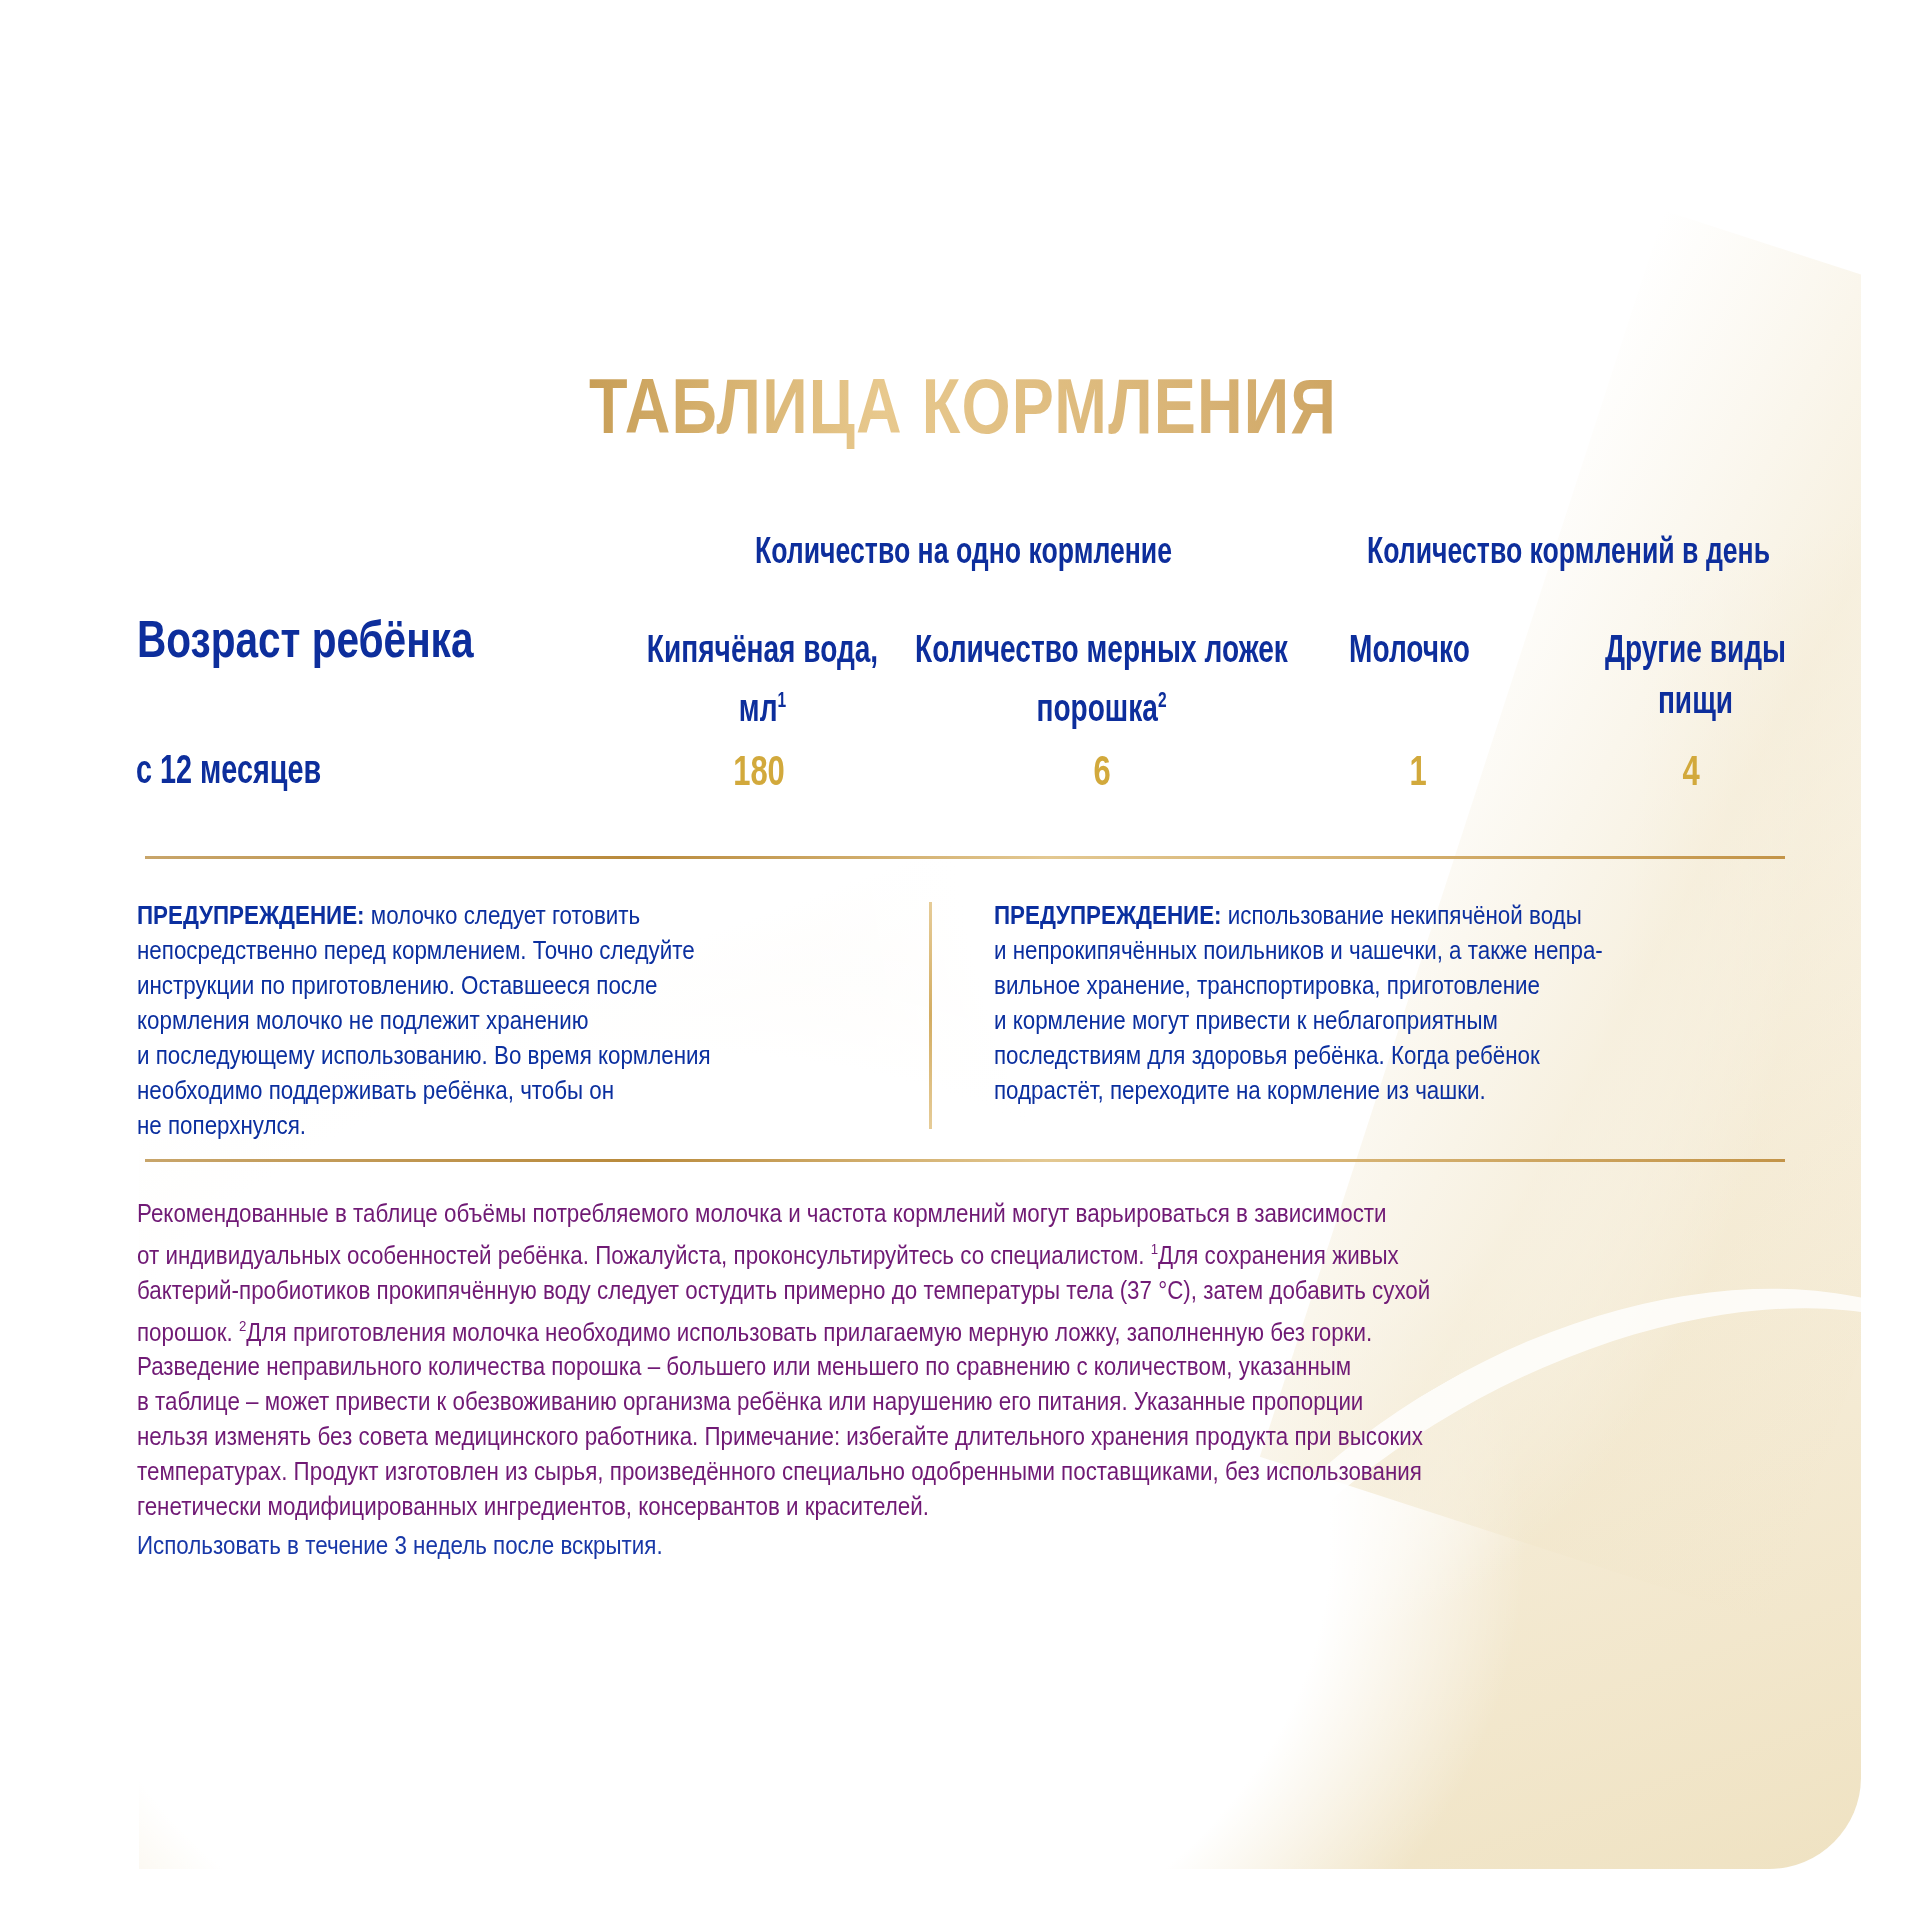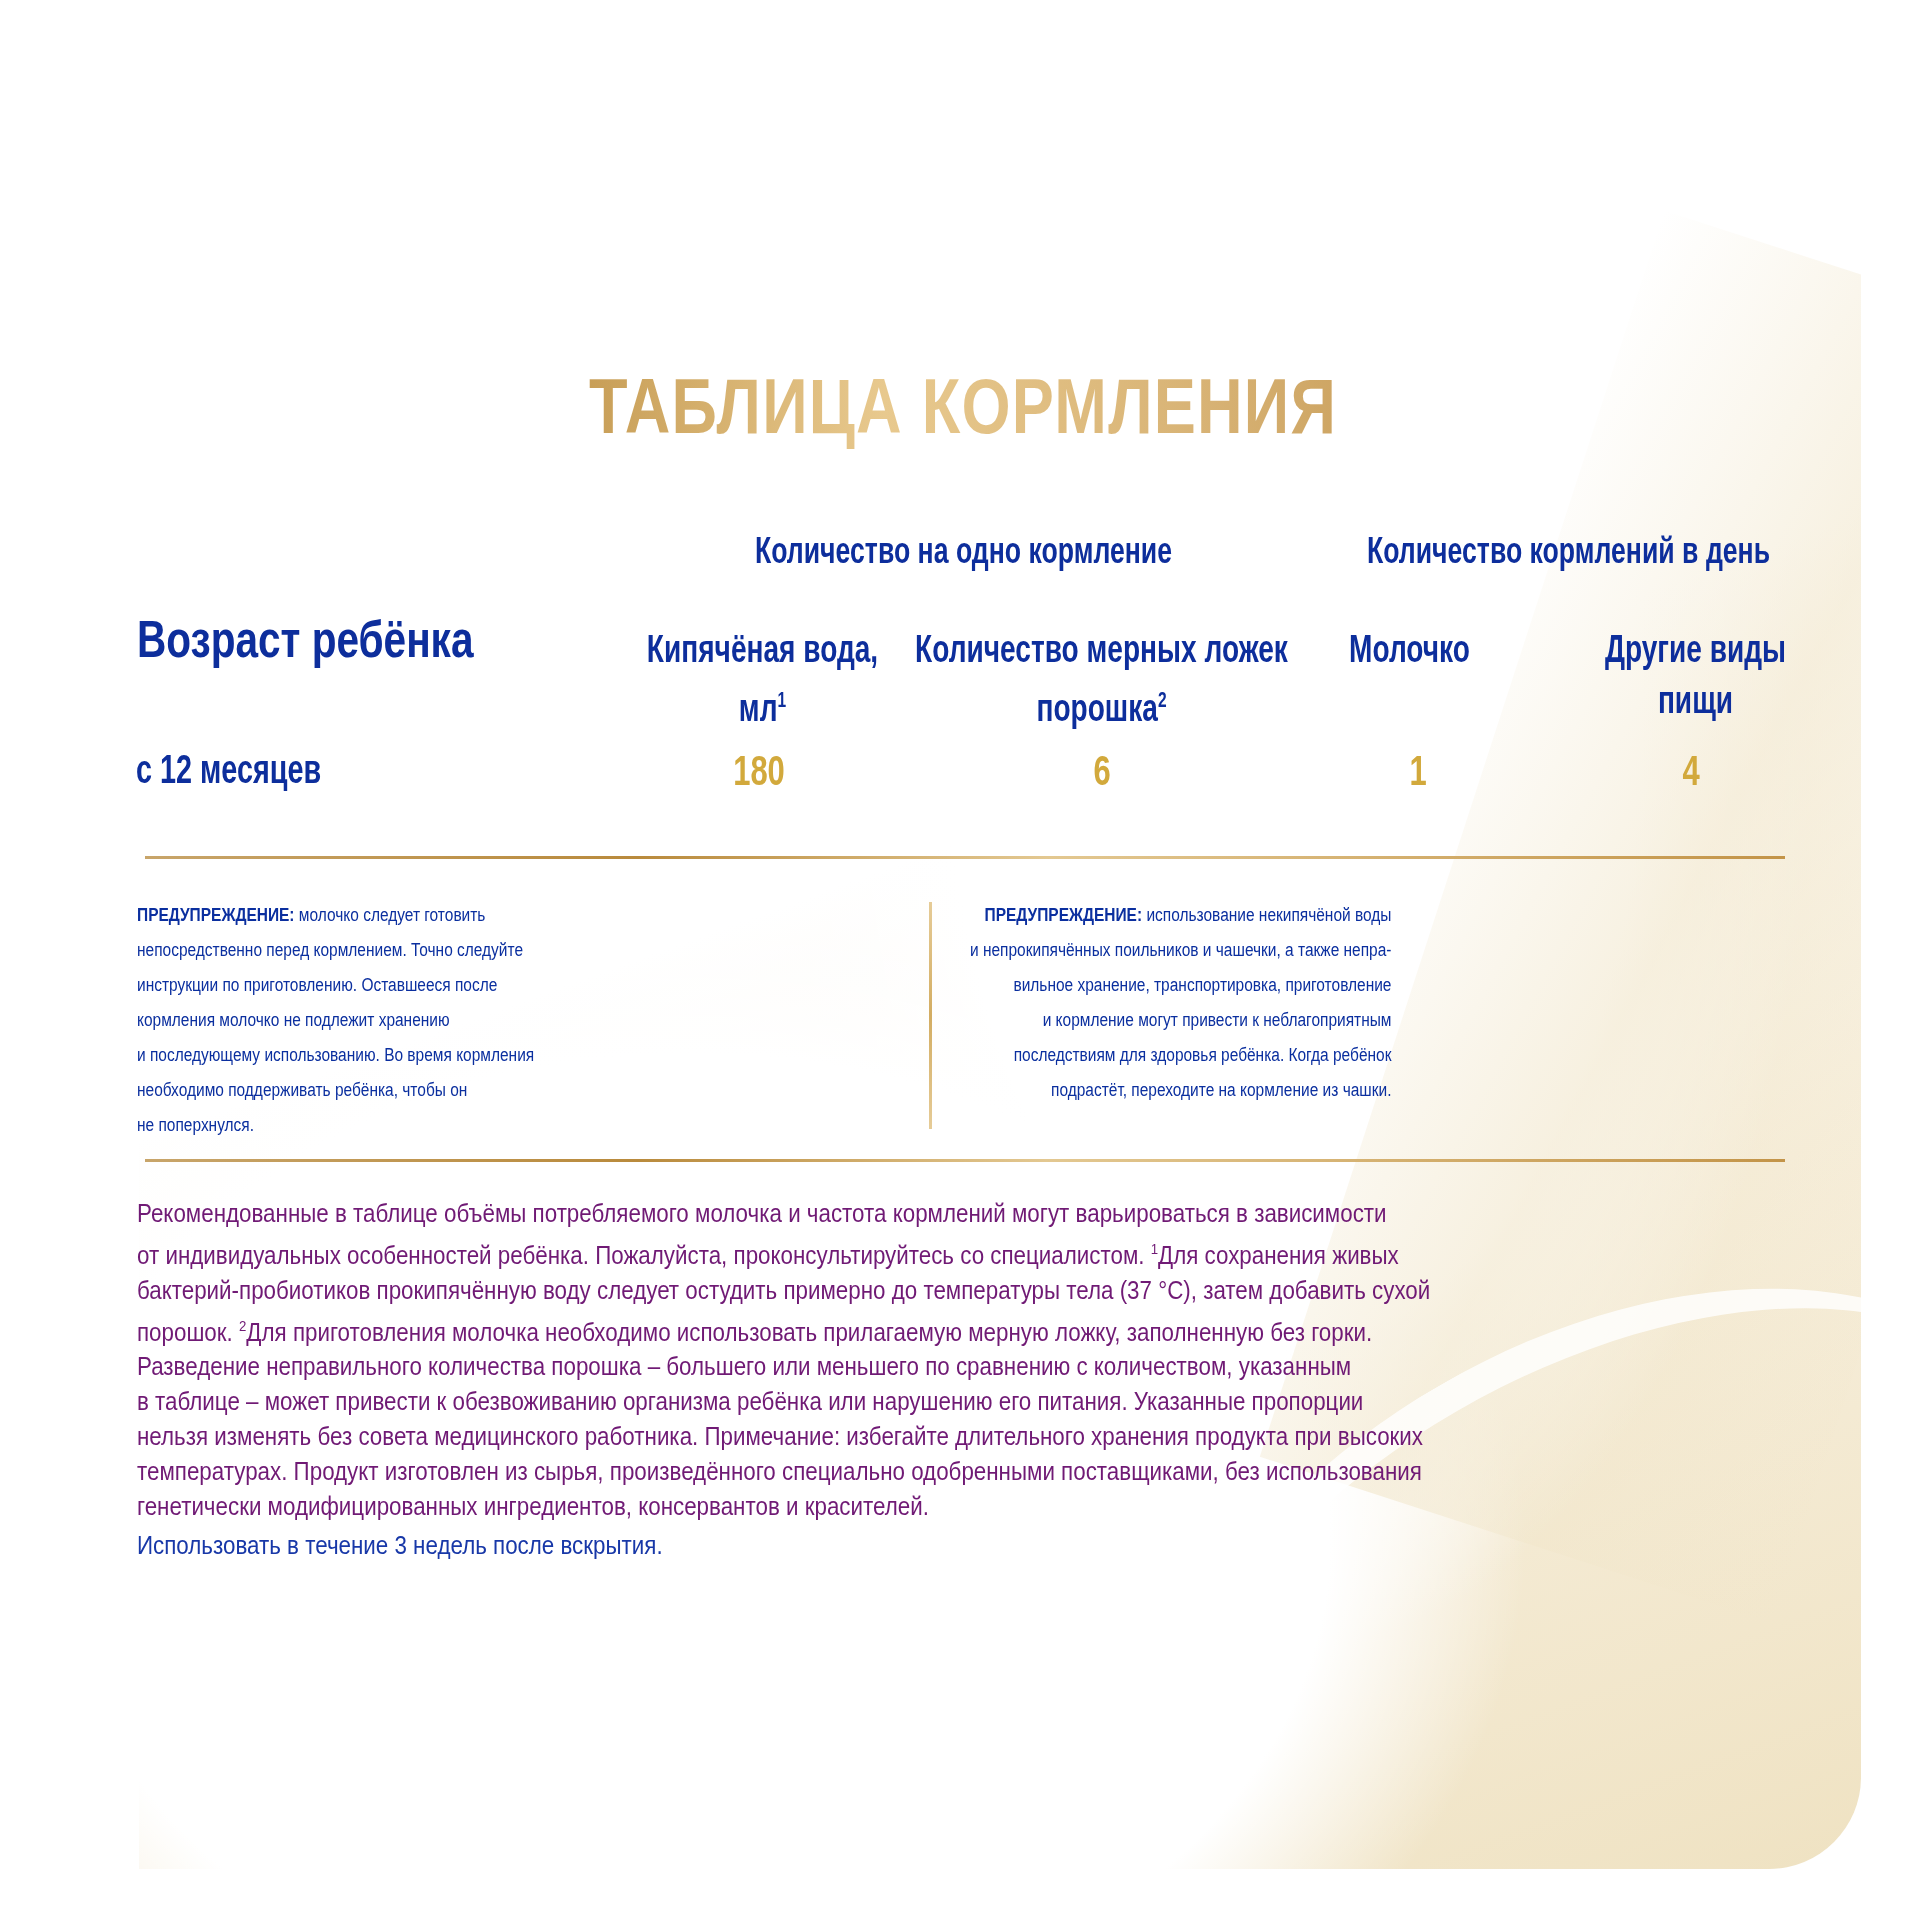--- a/index.html
+++ b/index.html
@@ -44,26 +44,26 @@
   .v3 { left:1341px; width:154px; }
   .v4 { left:1614px; width:154px; }
 
   .rule-h { position:absolute; left:145px; width:1640px; height:3.1px;
             background:linear-gradient(90deg,#c8a56a 0%,#b98a3c 30%,#e3c891 55%,#c39448 100%); }
   .r1 { top:856px; }
   .r2 { top:1159px; }
   .rule-v { position:absolute; left:929px; top:902px; width:3.1px; height:227px;
             background:linear-gradient(180deg,#e6cc98,#d3ad62,#e6cc98); }
 
-  .warn { position:absolute; top:898px; font-size:18px; line-height:35px; color:#0b2f9f;
+  .warn { position:absolute; top:898px; font-size:26px; line-height:35px; color:#0b2f9f;
           font-family:"Liberation Sans", sans-serif; }
   .warn .w-inner { transform:scaleX(0.86); transform-origin:left top; white-space:nowrap; }
   .warn b { font-weight:bold; }
   .wl { left:137px; }
-  .wr { left:970px;text-align:right; }
+  .wr { left:994px; }
   .line { display:block; }
 
   .foot { position:absolute; left:137px; top:1196px; font-size:26px; line-height:35px; color:#701a75;
           font-family:"Liberation Sans", sans-serif; }
   .foot .f-inner { transform:scaleX(0.86); transform-origin:left top; white-space:nowrap; }
   .foot sup { font-size:15.4px; }
   .use { position:absolute; left:137px; top:1530px; font-size:26px; color:#1838a8;
          transform:scaleX(0.86); transform-origin:left top; white-space:nowrap; font-family:"Liberation Sans", sans-serif; }
 </style>
 </head>

